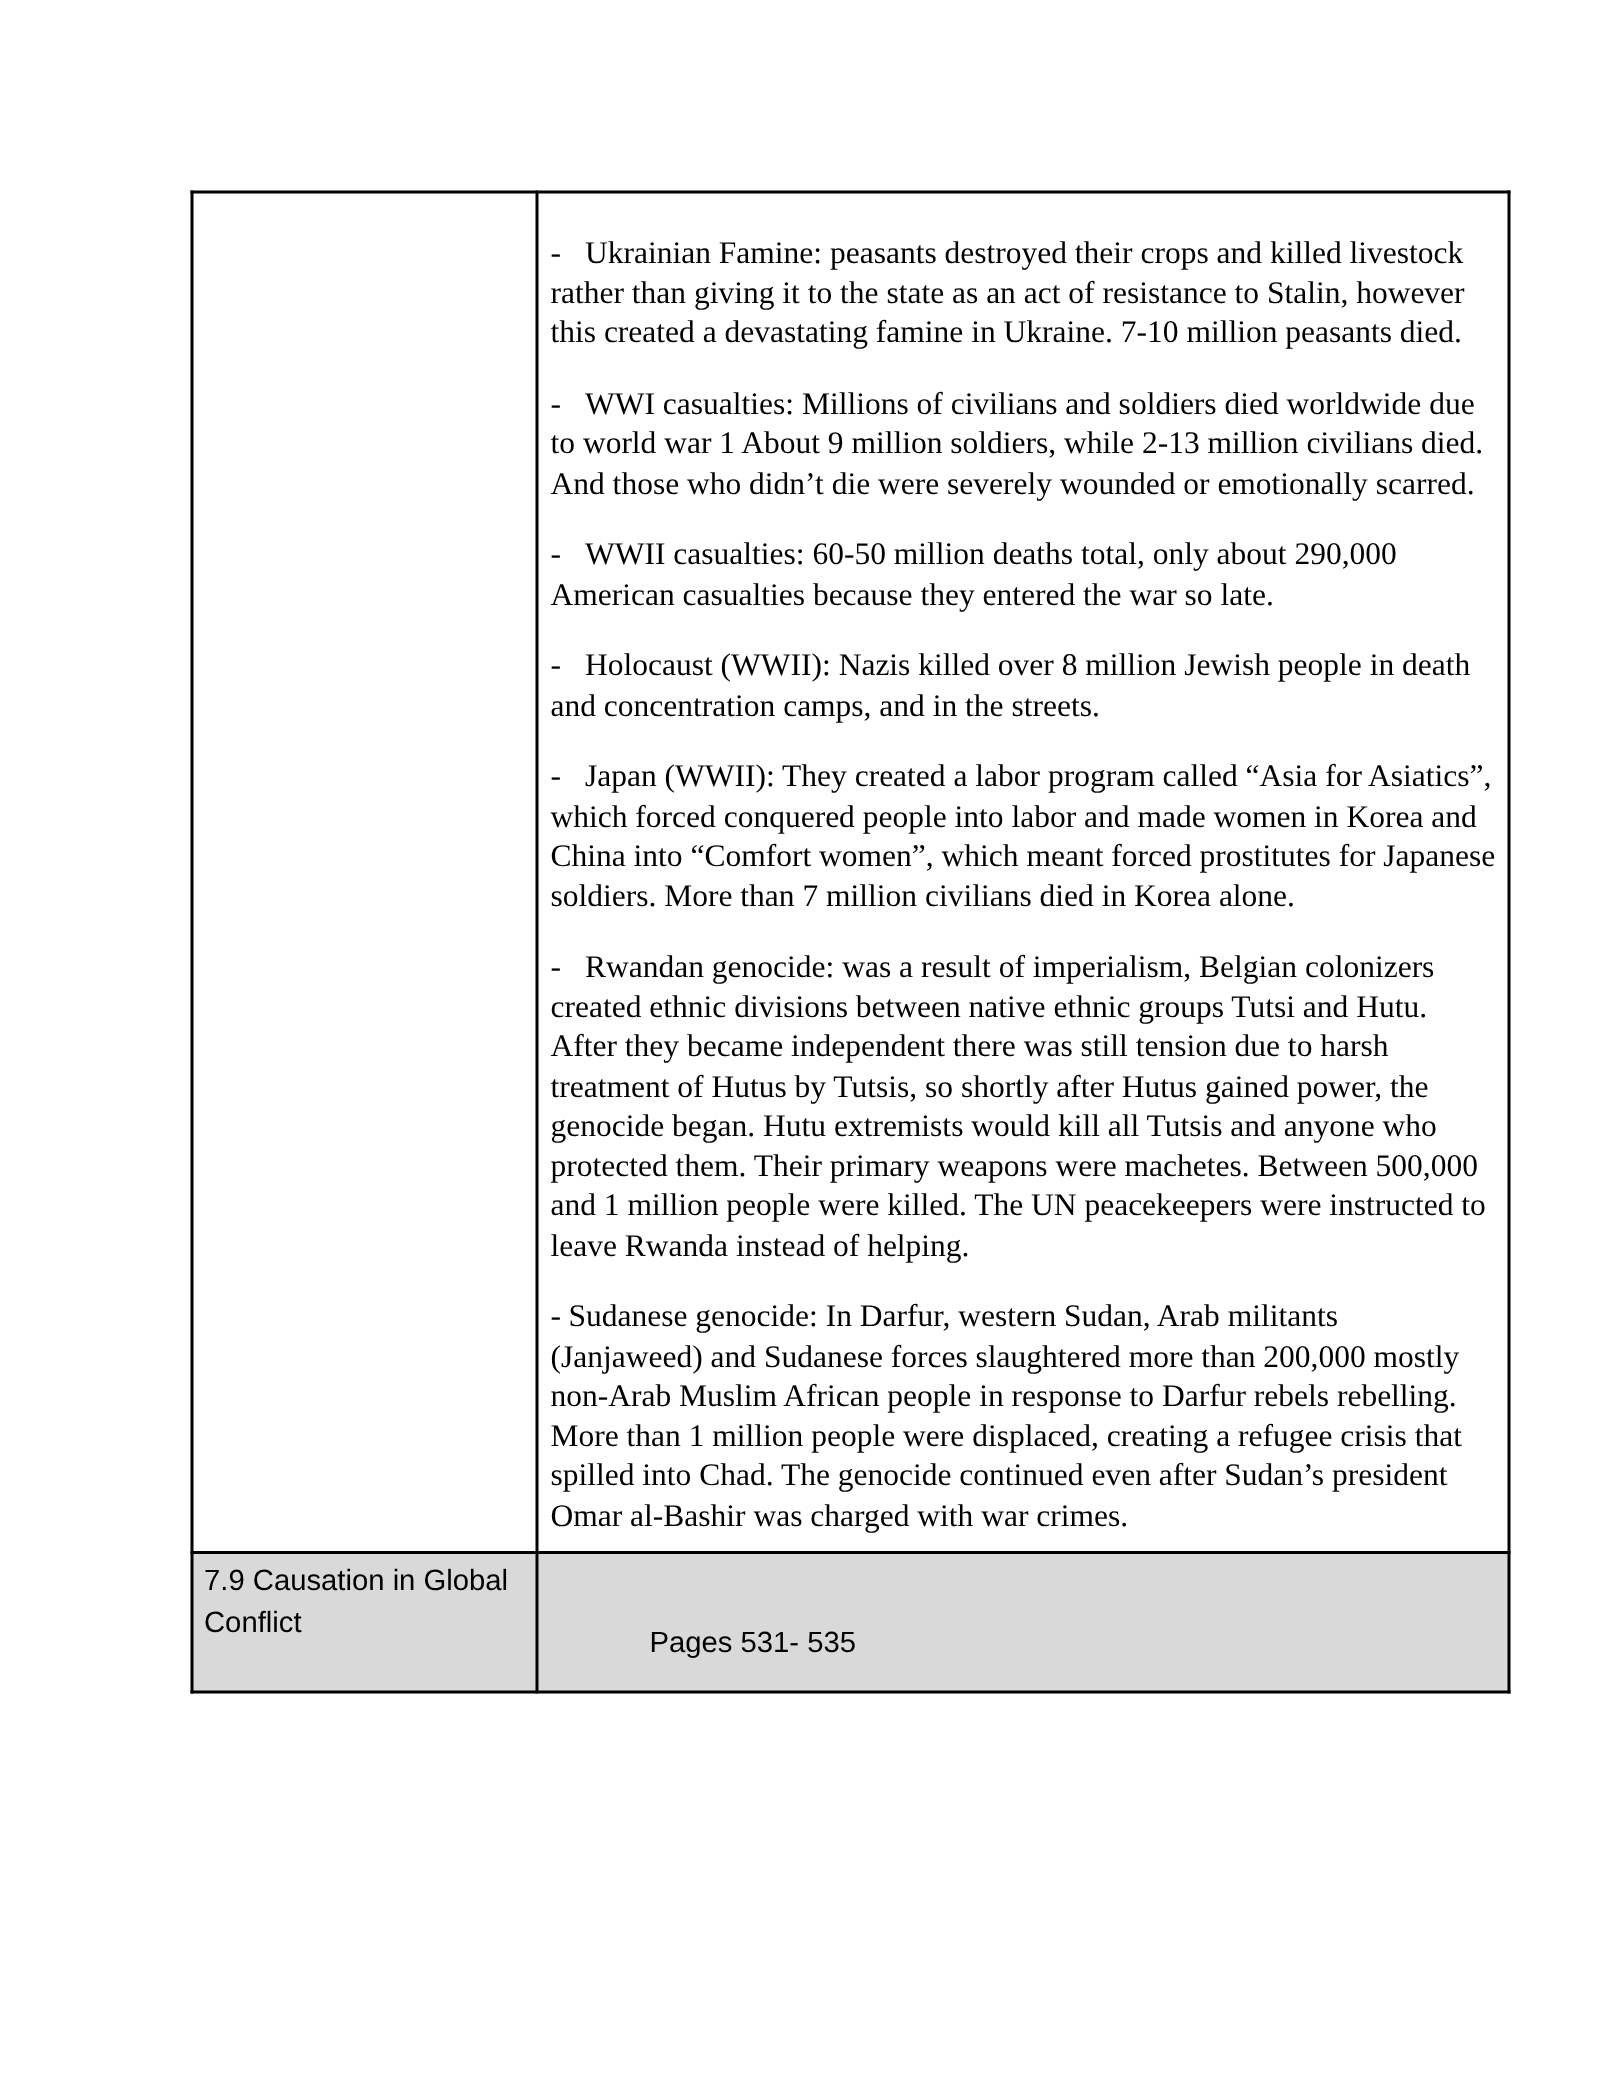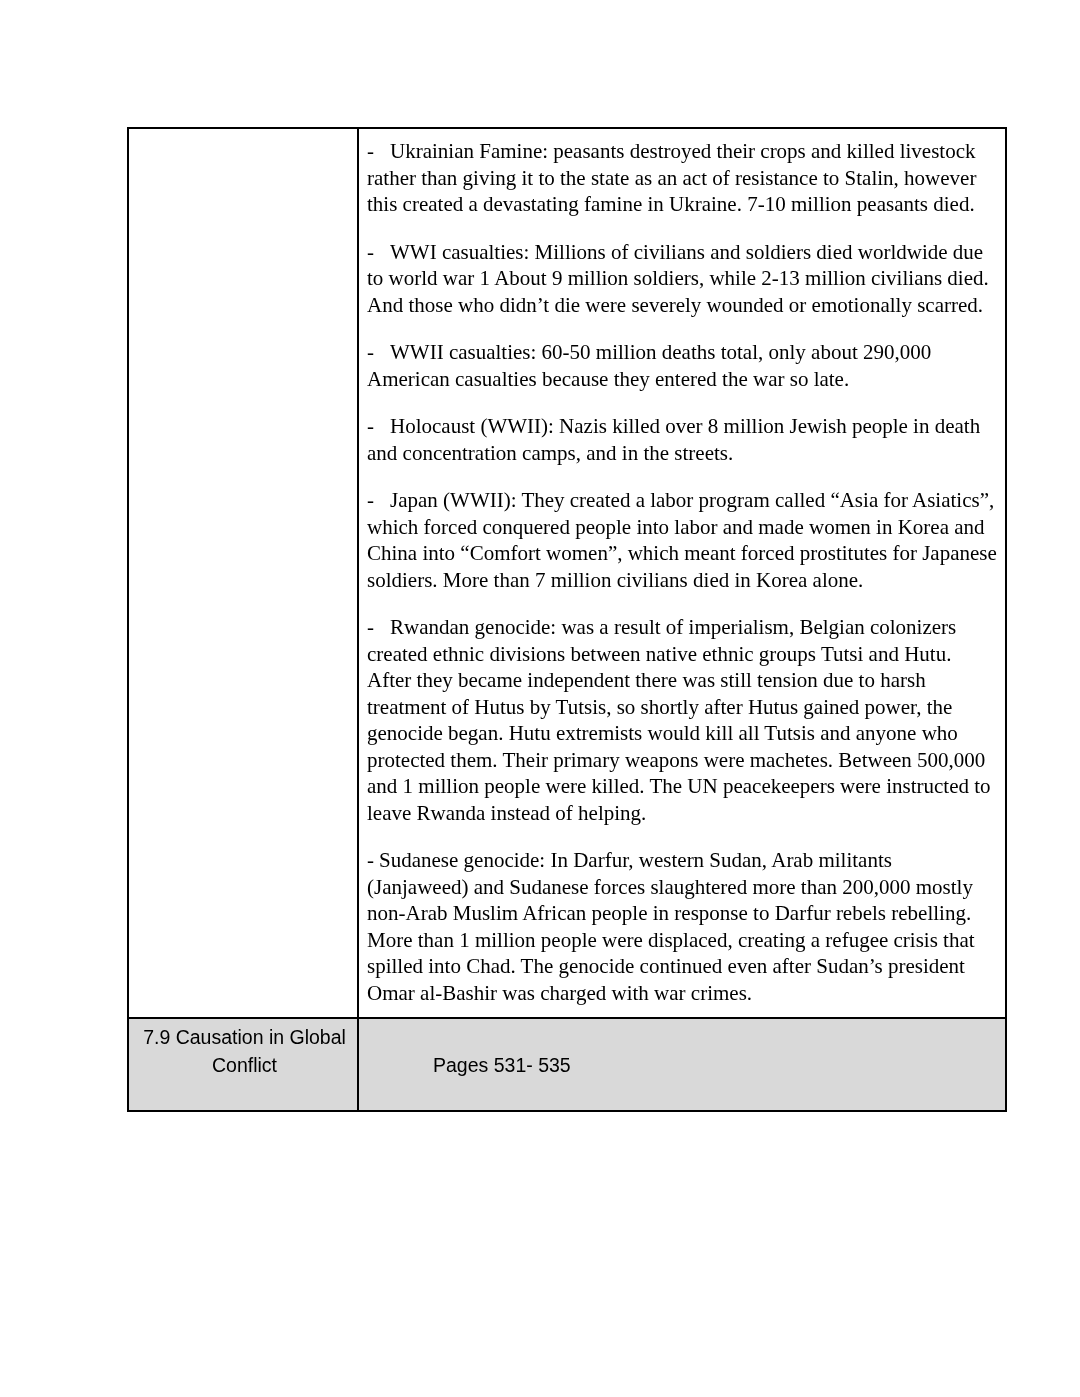--- a/index.html
+++ b/index.html
@@ -26,34 +26,34 @@
   td.body-left { width: 230px; background: #ffffff; }
   td.body-right {
     width: 648px;
     padding: 9px 8px 11px 8px;
     font-family: "Liberation Serif", serif;
     font-size: 21px;
     line-height: 26.5px;
     color: #000000;
     background: #ffffff;
   }
-  p.note { margin: 0 0 21px 0; }
+  p.note { margin: 17px 0 21px 0; }
   p.note:last-child { margin-bottom: 0; }
   .tab { display: inline-block; width: 16px; }
   .tab.narrow { width: 5px; }
   tr.footer-row td {
     background: #d9d9d9;
     height: 93px;
     font-family: "Liberation Sans", sans-serif;
     font-size: 19.5px;
     line-height: 27.5px;
     color: #000000;
   }
-  td.footer-left { padding: 5px 4px 0 7px; text-align: center; }
-  td.footer-right { padding: 33px 8px 0 74px; }
+  td.footer-left { padding: 5px 4px 0 7px; }
+  td.footer-right { padding: 46px 8px 0 74px; }
 </style>
 </head>
 <body>
 
 <div class="page">
   <table class="notes-table">
     <tbody>
       <tr>
         <td class="body-left"></td>
         <td class="body-right">

